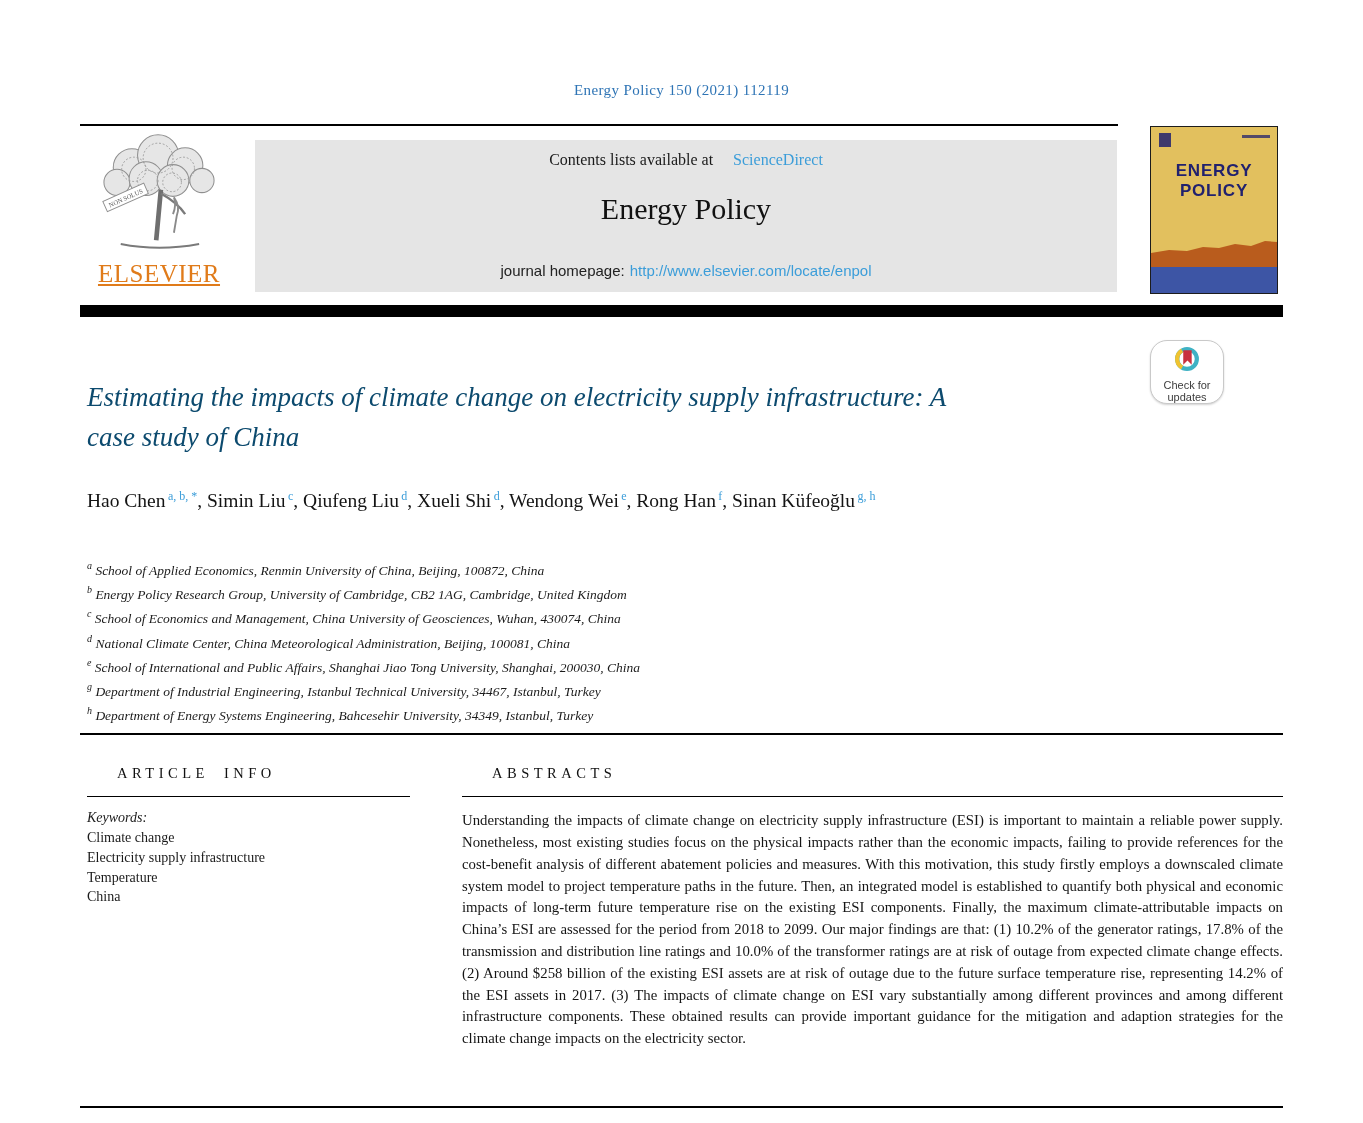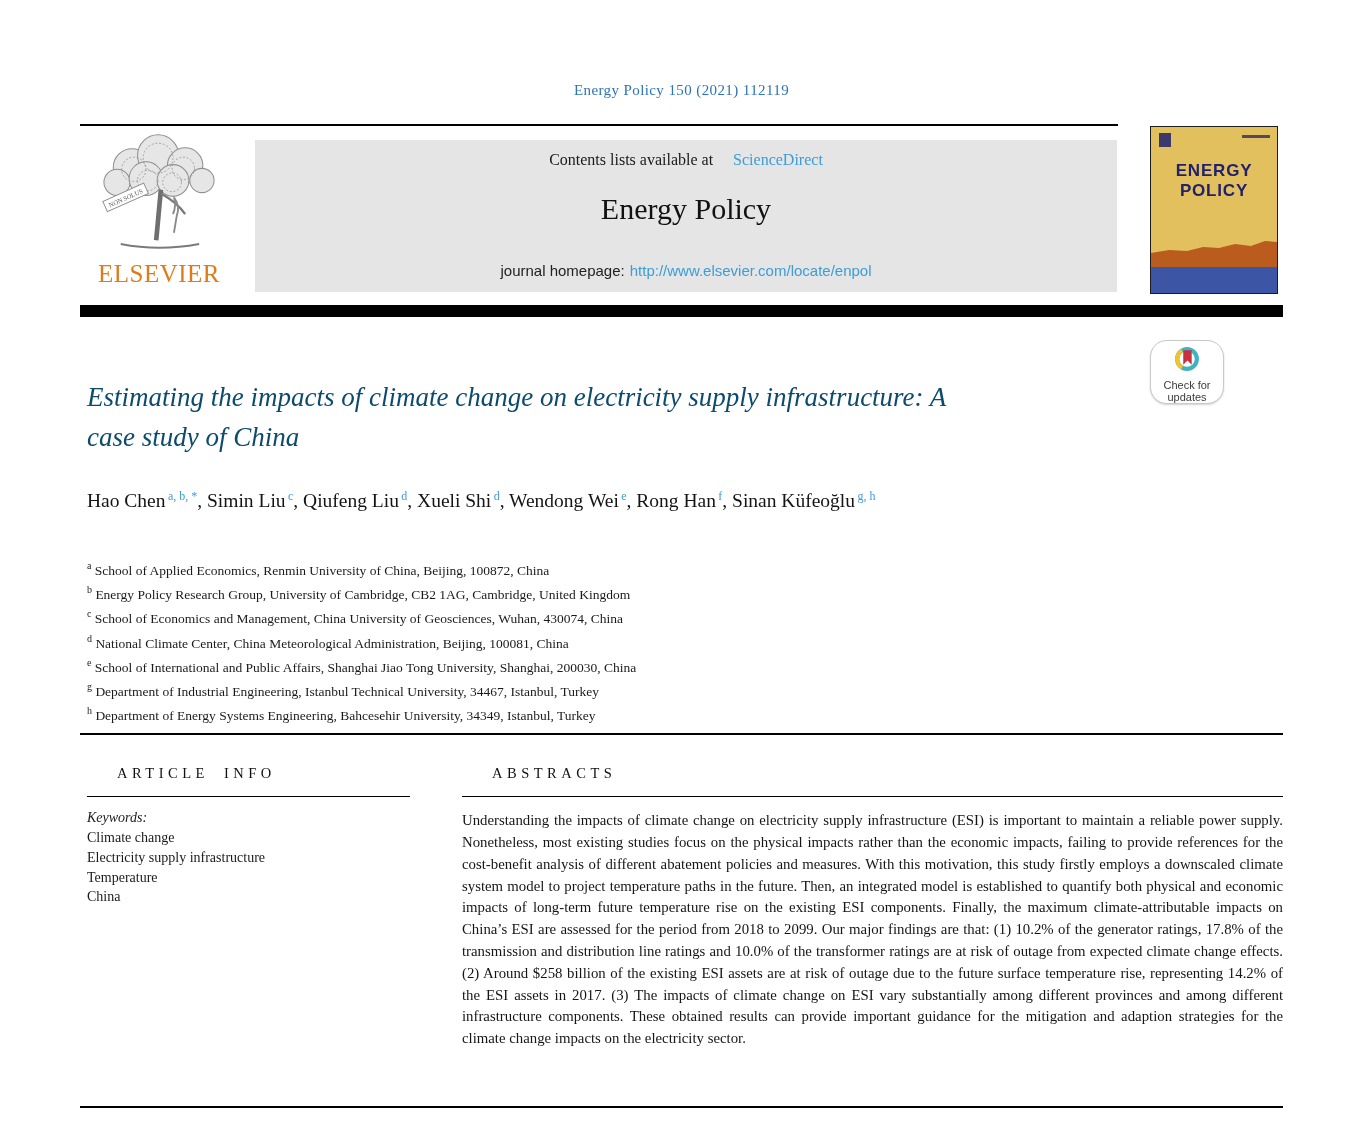--- a/index.html
+++ b/index.html
@@ -23,20 +23,21 @@
   .top-rule    { left: 80px; top: 124px; width: 1038px; height: 1.6px; }
   .mid-rule    { left: 80px; top: 733px; width: 1203px; height: 1.6px; }
   .bottom-rule { left: 80px; top: 1106px; width: 1203px; height: 2px; }
   .black-bar   { position: absolute; left: 80px; top: 305px; width: 1203px; height: 12px; background: #000; }
 
   
   .logo-block { position: absolute; left: 84px; top: 130px; width: 150px; text-align: center; }
   .elsevier-wordmark {
     font-size: 25px; letter-spacing: .5px; margin-top: -3px;
     color: var(--elsevier_orange, #e07b1a);
+    text-decoration: underline;
   }
 
   
   .header-box {
     position: absolute; left: 255px; top: 140px; width: 862px; height: 152px;
     background: var(--header_gray, #e5e5e5);
   }
   .contents-line { position: absolute; top: 11px; width: 100%; text-align: center; font-size: 16px; color: #1a1a1a; }
   .sci-link { color: var(--link_blue, #3b9dd9); margin-left: 20px; }
   .journal-title { position: absolute; top: 52px; width: 100%; text-align: center; font-size: 30px; color: #111; }
@@ -82,21 +83,21 @@
     font-size: 27px; line-height: 40px; color: #0c4a6e; font-style: italic;
   }
   .authors {
     position: absolute; left: 87px; top: 481px; width: 920px;
     font-size: 19.5px; line-height: 29px; color: #141414;
   }
   .author-wrap { white-space: nowrap; text-align: center; }
   .authors sup.author-sup { color: var(--link_blue, #3b9dd9); font-size: 12px; }
   .affiliations {
     position: absolute; left: 87px; top: 556px; width: 1000px;
-    font-size: 13.5px; line-height: 19.7px; color: #1b1b1b;
+    font-size: 13.5px; font-style: italic; line-height: 19.7px; color: #1b1b1b;
   }
   .affil-row sup { font-size: 10px; }
 
   
   .info-col { position: absolute; left: 87px; top: 765px; width: 323px; }
   .abs-col  { position: absolute; left: 462px; top: 765px; width: 821px; }
   .col-heading { font-size: 14.5px; letter-spacing: 4.5px; word-spacing: 7px; color: #111; margin-left: 30px; }
   .col-rule { height: 1.3px; background: #000; margin-top: 14px; }
   .keywords { margin-top: 11px; font-size: 14px; line-height: 19.8px; }
   .keywords-label { font-style: italic; }

